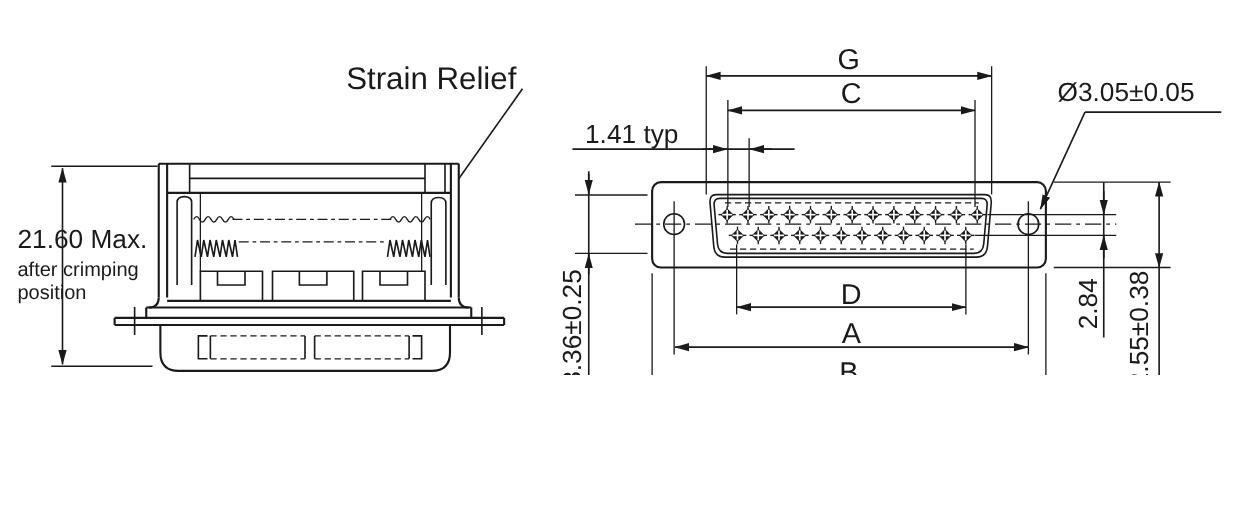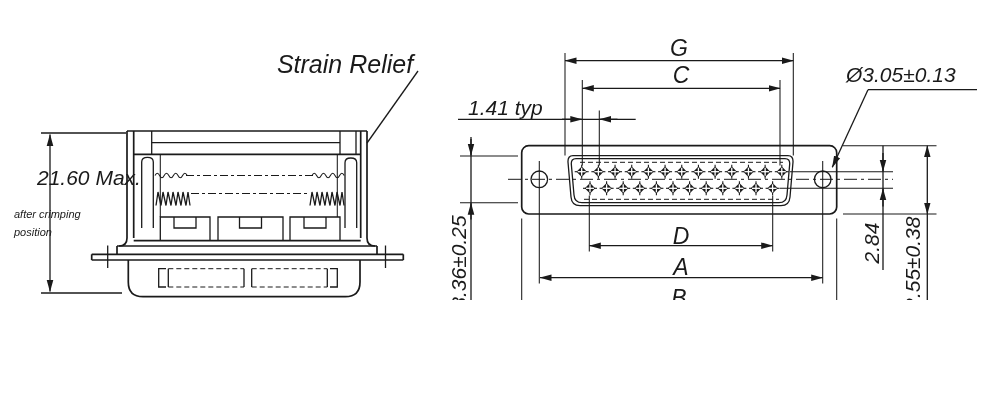--- a/index.html
+++ b/index.html
@@ -1,23 +1,23 @@
 <!DOCTYPE html>
 <html><head>
 <meta charset="utf-8">
 <style>
   html,body{margin:0;padding:0;background:#ffffff;}
   .canvas{position:relative;width:997px;height:300px;background:#ffffff;overflow:hidden;
-          font-family:"Liberation Sans",sans-serif;color:#1a1a1a;font-style:italic;}
+          font-family:"Liberation Sans",sans-serif;color:#1a1a1a;}
   .canvas svg{position:absolute;left:0;top:0;}
   .lbl{position:absolute;white-space:nowrap;color:#1a1a1a;line-height:1;}
   .big{font-size:25px;}
   .dimtxt{font-size:21px;}
   .letter{font-size:23px;}
-  .note{font-size:11px;}
+  .note{font-size:16px;}
   .center{transform:translate(-50%,-50%);}
   .vert{transform:translate(-50%,-50%) rotate(-90deg);}
   line,path,circle,polyline{vector-effect:none;}
   .main{stroke:#1a1a1a;stroke-width:1.7;fill:none;}
   .mid{stroke:#1a1a1a;stroke-width:1.3;fill:none;}
   .thin{stroke:#1a1a1a;stroke-width:1.05;fill:none;}
   .dash{stroke:#1a1a1a;stroke-width:1.05;fill:none;stroke-dasharray:8 3 3 3;}
   .sdash{stroke:#1a1a1a;stroke-width:1;fill:none;stroke-dasharray:5 3;}
   .cline{stroke:#1a1a1a;stroke-width:1;fill:none;stroke-dasharray:13 4 3 4;}
 </style>
@@ -281,27 +281,27 @@
     <line class="mid" x1="883" y1="145.7" x2="883" y2="270"></line>
     <line class="mid" x1="883" y1="153" x2="883" y2="171.3" marker-end="url(#arw)"></line>
     <line class="mid" x1="883" y1="206.5" x2="883" y2="188.7" marker-end="url(#arw)"></line>
 
     <line class="mid" x1="977" y1="89.7" x2="868" y2="89.7"></line>
     <line class="mid" x1="868" y1="89.7" x2="832.3" y2="167.3" marker-end="url(#arw)"></line>
   </g>
 </svg>
 
 <div class="lbl big center" style="left:345px;top:64px;">Strain Relief</div>
-<div class="lbl dimtxt" style="left:14px;top:167px;margin-left:23px;">21.60 Max.</div>
+<div class="lbl dimtxt" style="left:14px;top:181px;">21.60 Max.</div>
 <div class="lbl note" style="left:14px;top:209px;">after crimping</div>
 <div class="lbl note" style="left:14px;top:227px;">position</div>
 <div class="lbl dimtxt" style="left:468px;top:97px;">1.41 typ</div>
 <div class="lbl letter center" style="left:679px;top:48px;">G</div>
 <div class="lbl letter center" style="left:681px;top:75px;">C</div>
-<div class="lbl dimtxt" style="left:846px;top:64px;">Ø3.05±0.13</div>
+<div class="lbl dimtxt" style="left:846px;top:64px;">Ø3.05±0.05</div>
 <div class="lbl letter center" style="left:681px;top:236px;">D</div>
 <div class="lbl letter center" style="left:681px;top:267px;">A</div>
 <div class="lbl letter center" style="left:679px;top:298px;">B</div>
 <div class="lbl dimtxt vert" style="left:458px;top:262px;">8.36±0.25</div>
 <div class="lbl dimtxt vert" style="left:871px;top:243px;">2.84</div>
 <div class="lbl dimtxt vert" style="left:912px;top:269px;">12.55±0.38</div>
 
 </div>
 
 </body></html>

